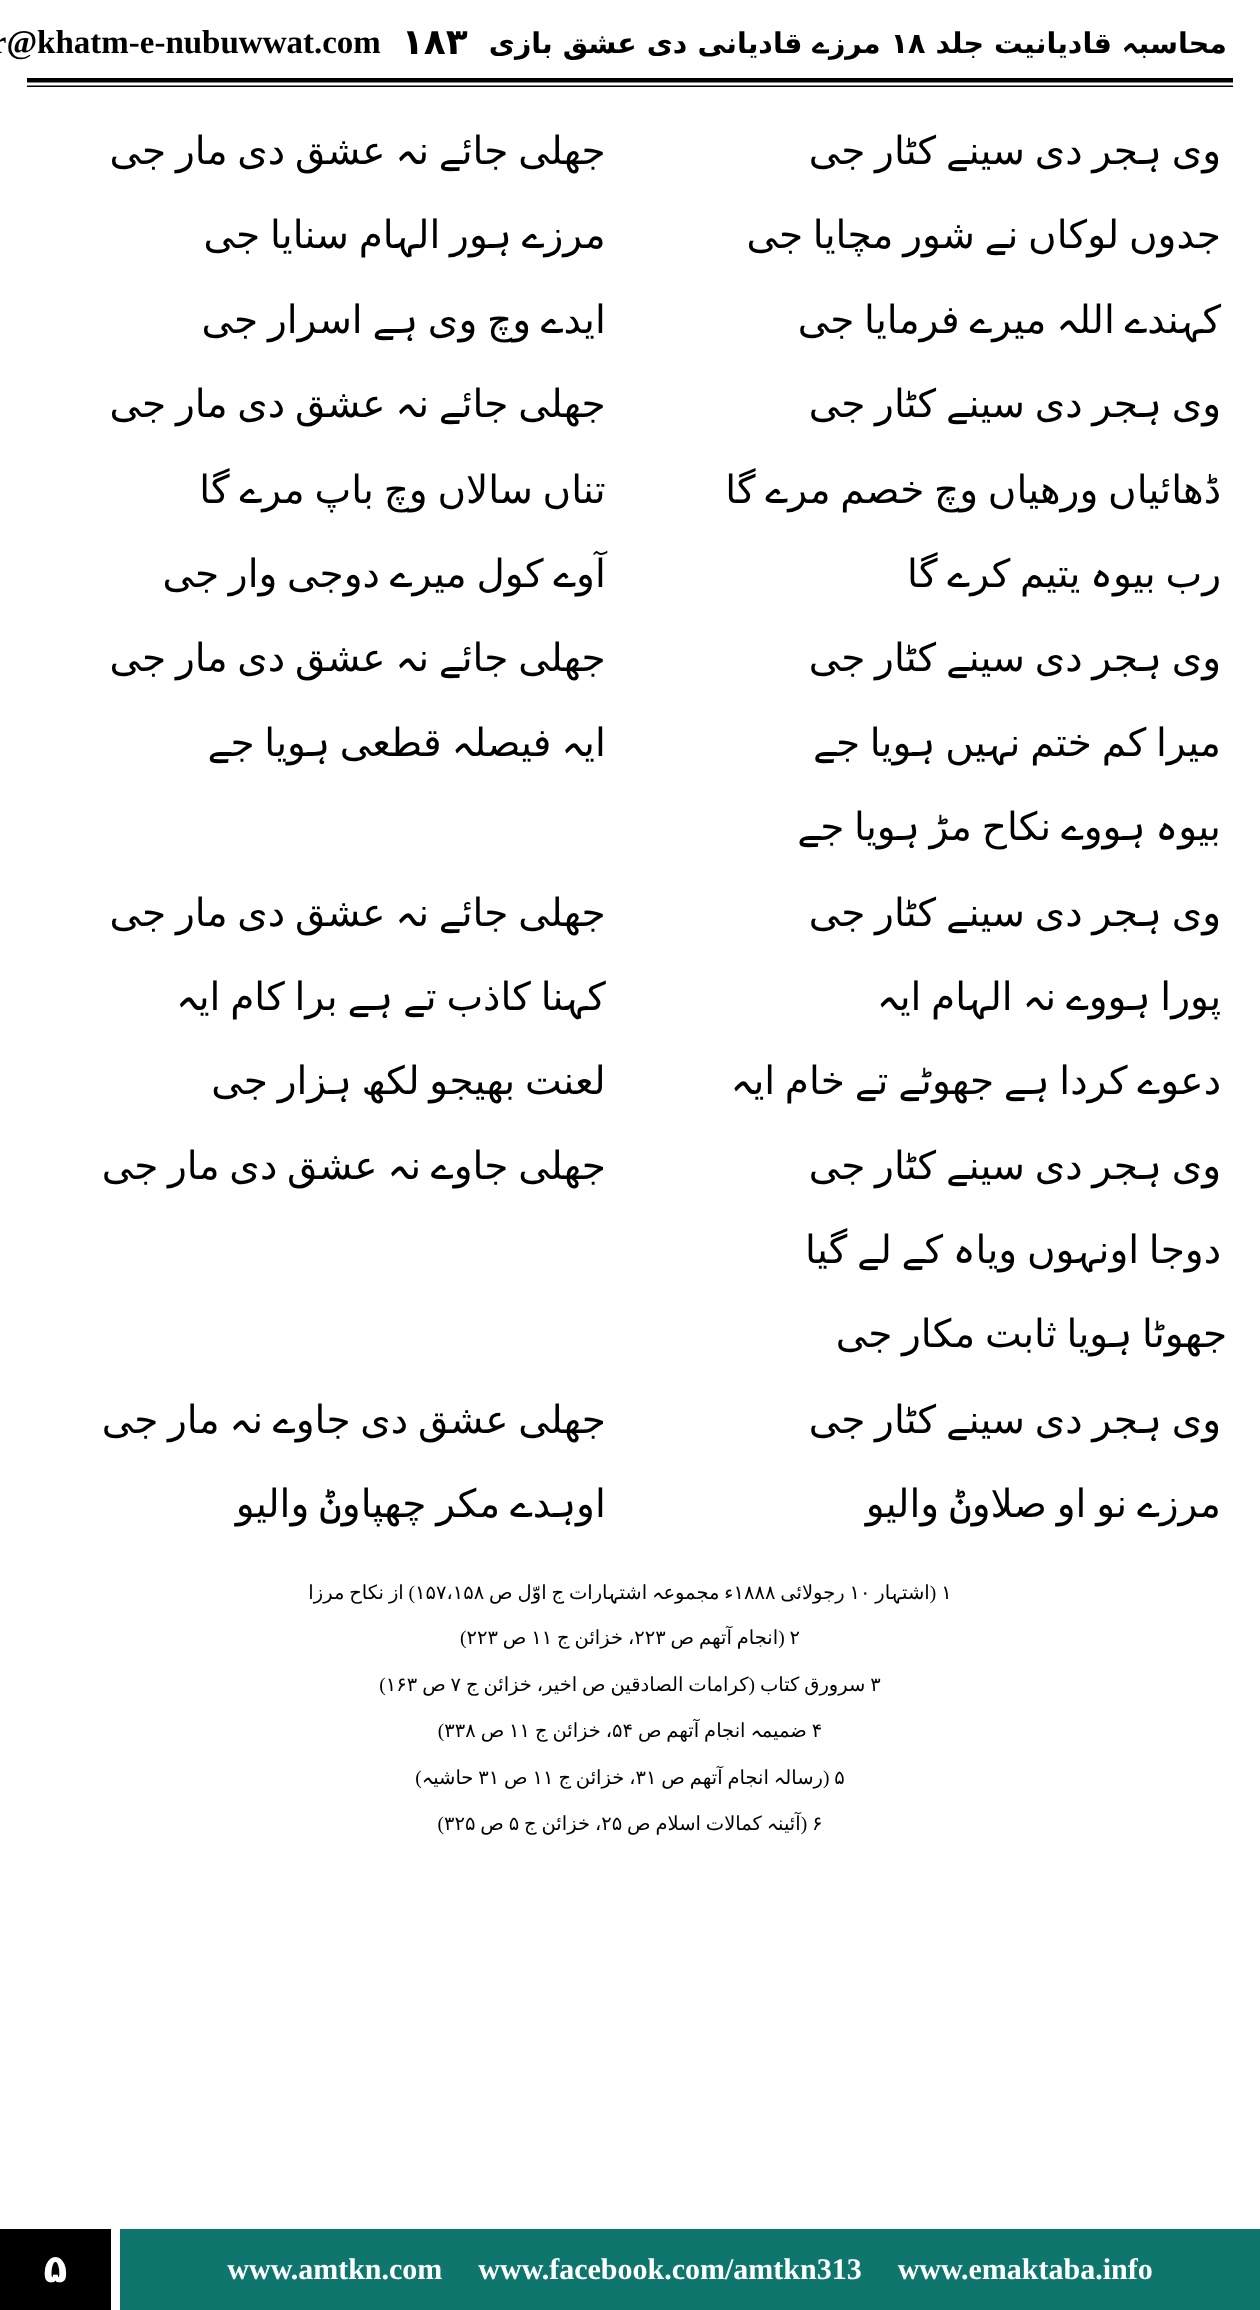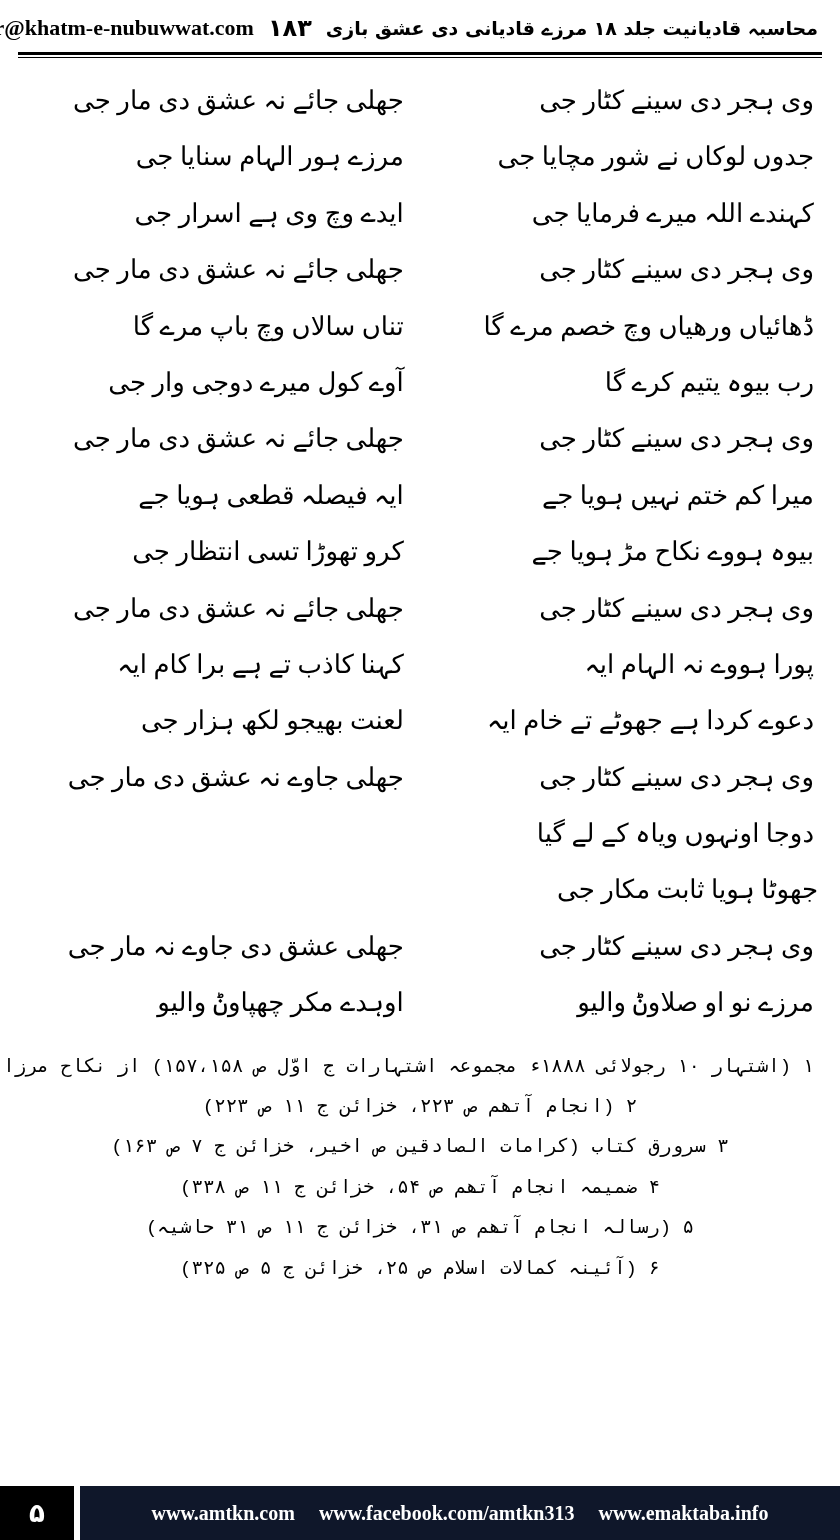--- a/index.html
+++ b/index.html
@@ -89,22 +89,22 @@
   .hemistich.right { text-align: right; padding-right: 10px; }
   .hemistich.left  { text-align: right; padding-right: 6px; }
 
   
   .footnotes {
     direction: rtl;
     padding: 14px 26px 0 26px;
     margin-top: 10px;
   }
   .footnote {
-    font-family: Liberation Mono, monospace;
-    font-size: 19px;
+    font-family: Liberation Serif, serif;
+    font-size: 13px;
     text-align: center;
     direction: rtl;
     margin-bottom: 10px;
     white-space: nowrap;
     line-height: 1.6;
   }
 
   
   .footer {
     position: absolute;
@@ -121,21 +121,21 @@
     width: 74px;
     display: flex;
     align-items: center;
     justify-content: center;
     font-family: "DejaVu Sans", sans-serif;
     font-size: 26px;
     font-weight: bold;
   }
   .footer-links {
     flex: 1;
-    background: #0f172a;
+    background: #0f766e;
     color: #fff;
     display: flex;
     align-items: center;
     justify-content: center;
     font-family: "Liberation Serif", serif;
     font-size: 20px;
     font-weight: bold;
     gap: 24px;
     margin-left: 6px;
   }
@@ -183,21 +183,20 @@
     <div class="couplet">
       <div class="hemistich right">وی ہجر دی سینے کٹار جی</div>
       <div class="hemistich left">جھلی جائے نہ عشق دی مار جی</div>
     </div>
     <div class="couplet">
       <div class="hemistich right">میرا کم ختم نہیں ہویا جے</div>
       <div class="hemistich left">ایہ فیصلہ قطعی ہویا جے</div>
     </div>
     <div class="couplet">
       <div class="hemistich right">بیوہ ہووے نکاح مڑ ہویا جے</div>
-      <div class="hemistich left">کرو تھوڑا تسی انتظار جی</div>
     </div>
     <div class="couplet">
       <div class="hemistich right">وی ہجر دی سینے کٹار جی</div>
       <div class="hemistich left">جھلی جائے نہ عشق دی مار جی</div>
     </div>
     <div class="couplet">
       <div class="hemistich right">پورا ہووے نہ الہام ایہ</div>
       <div class="hemistich left">کہنا کاذب تے ہے برا کام ایہ</div>
     </div>
     <div class="couplet">

